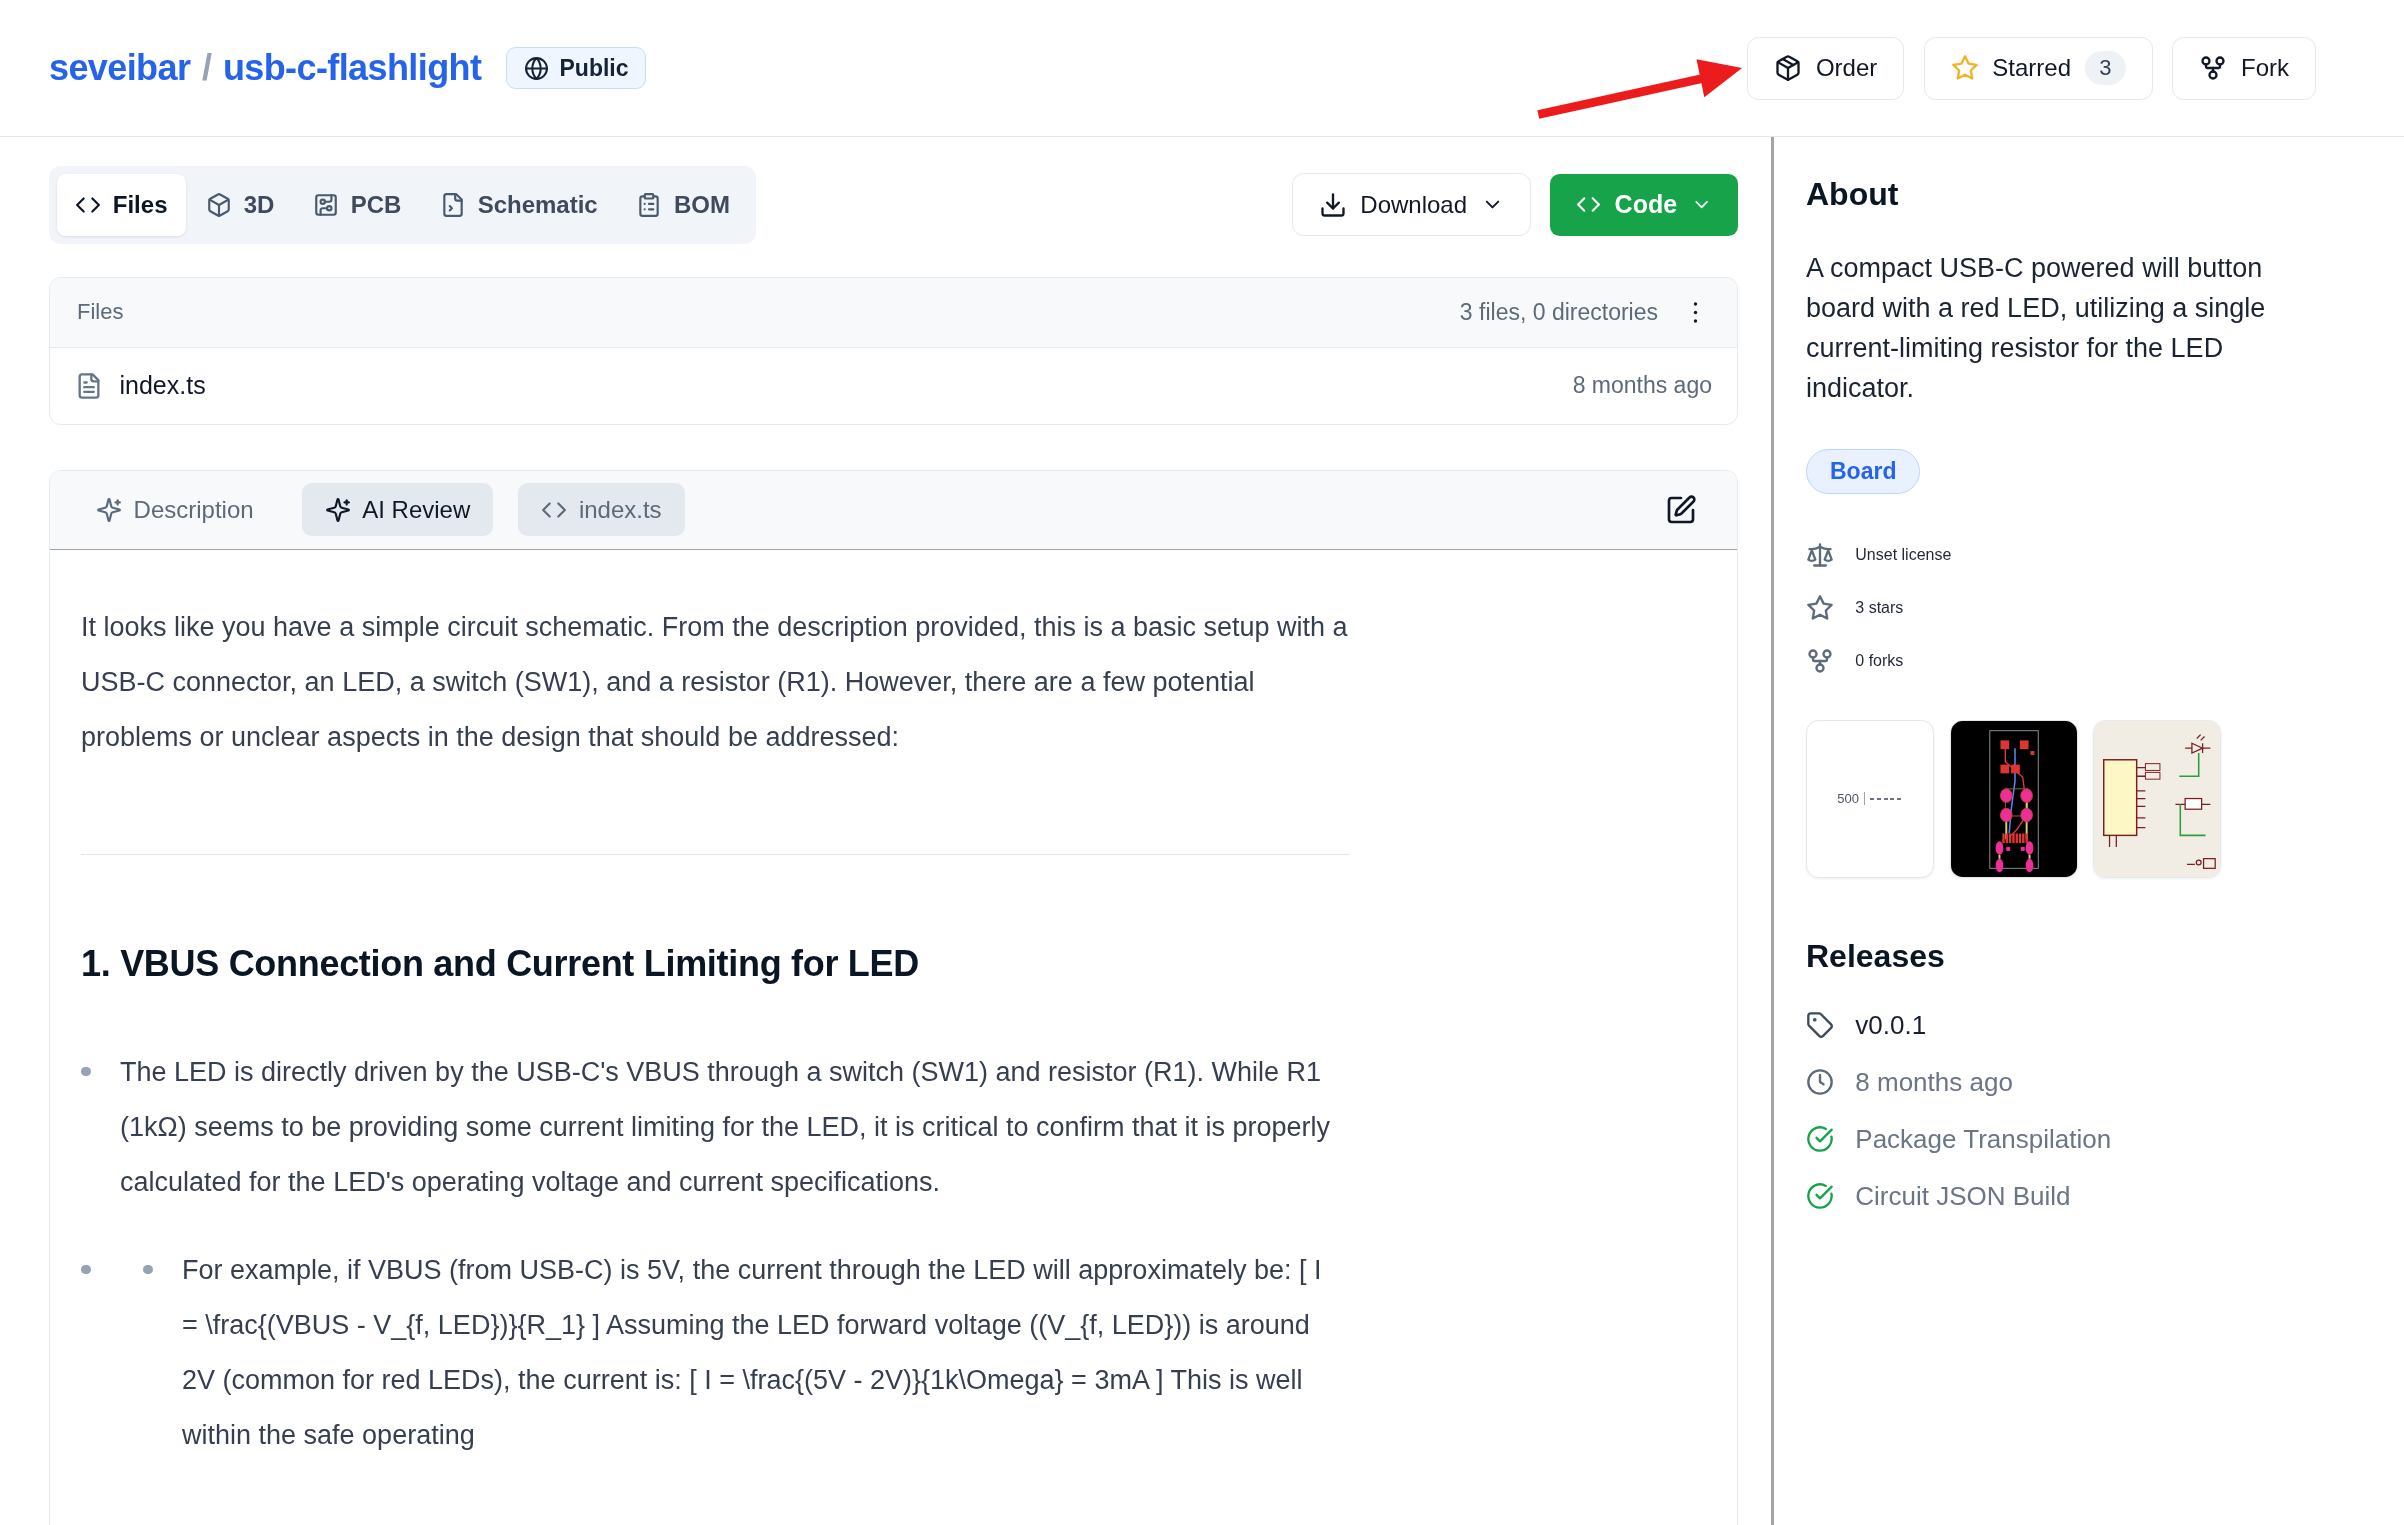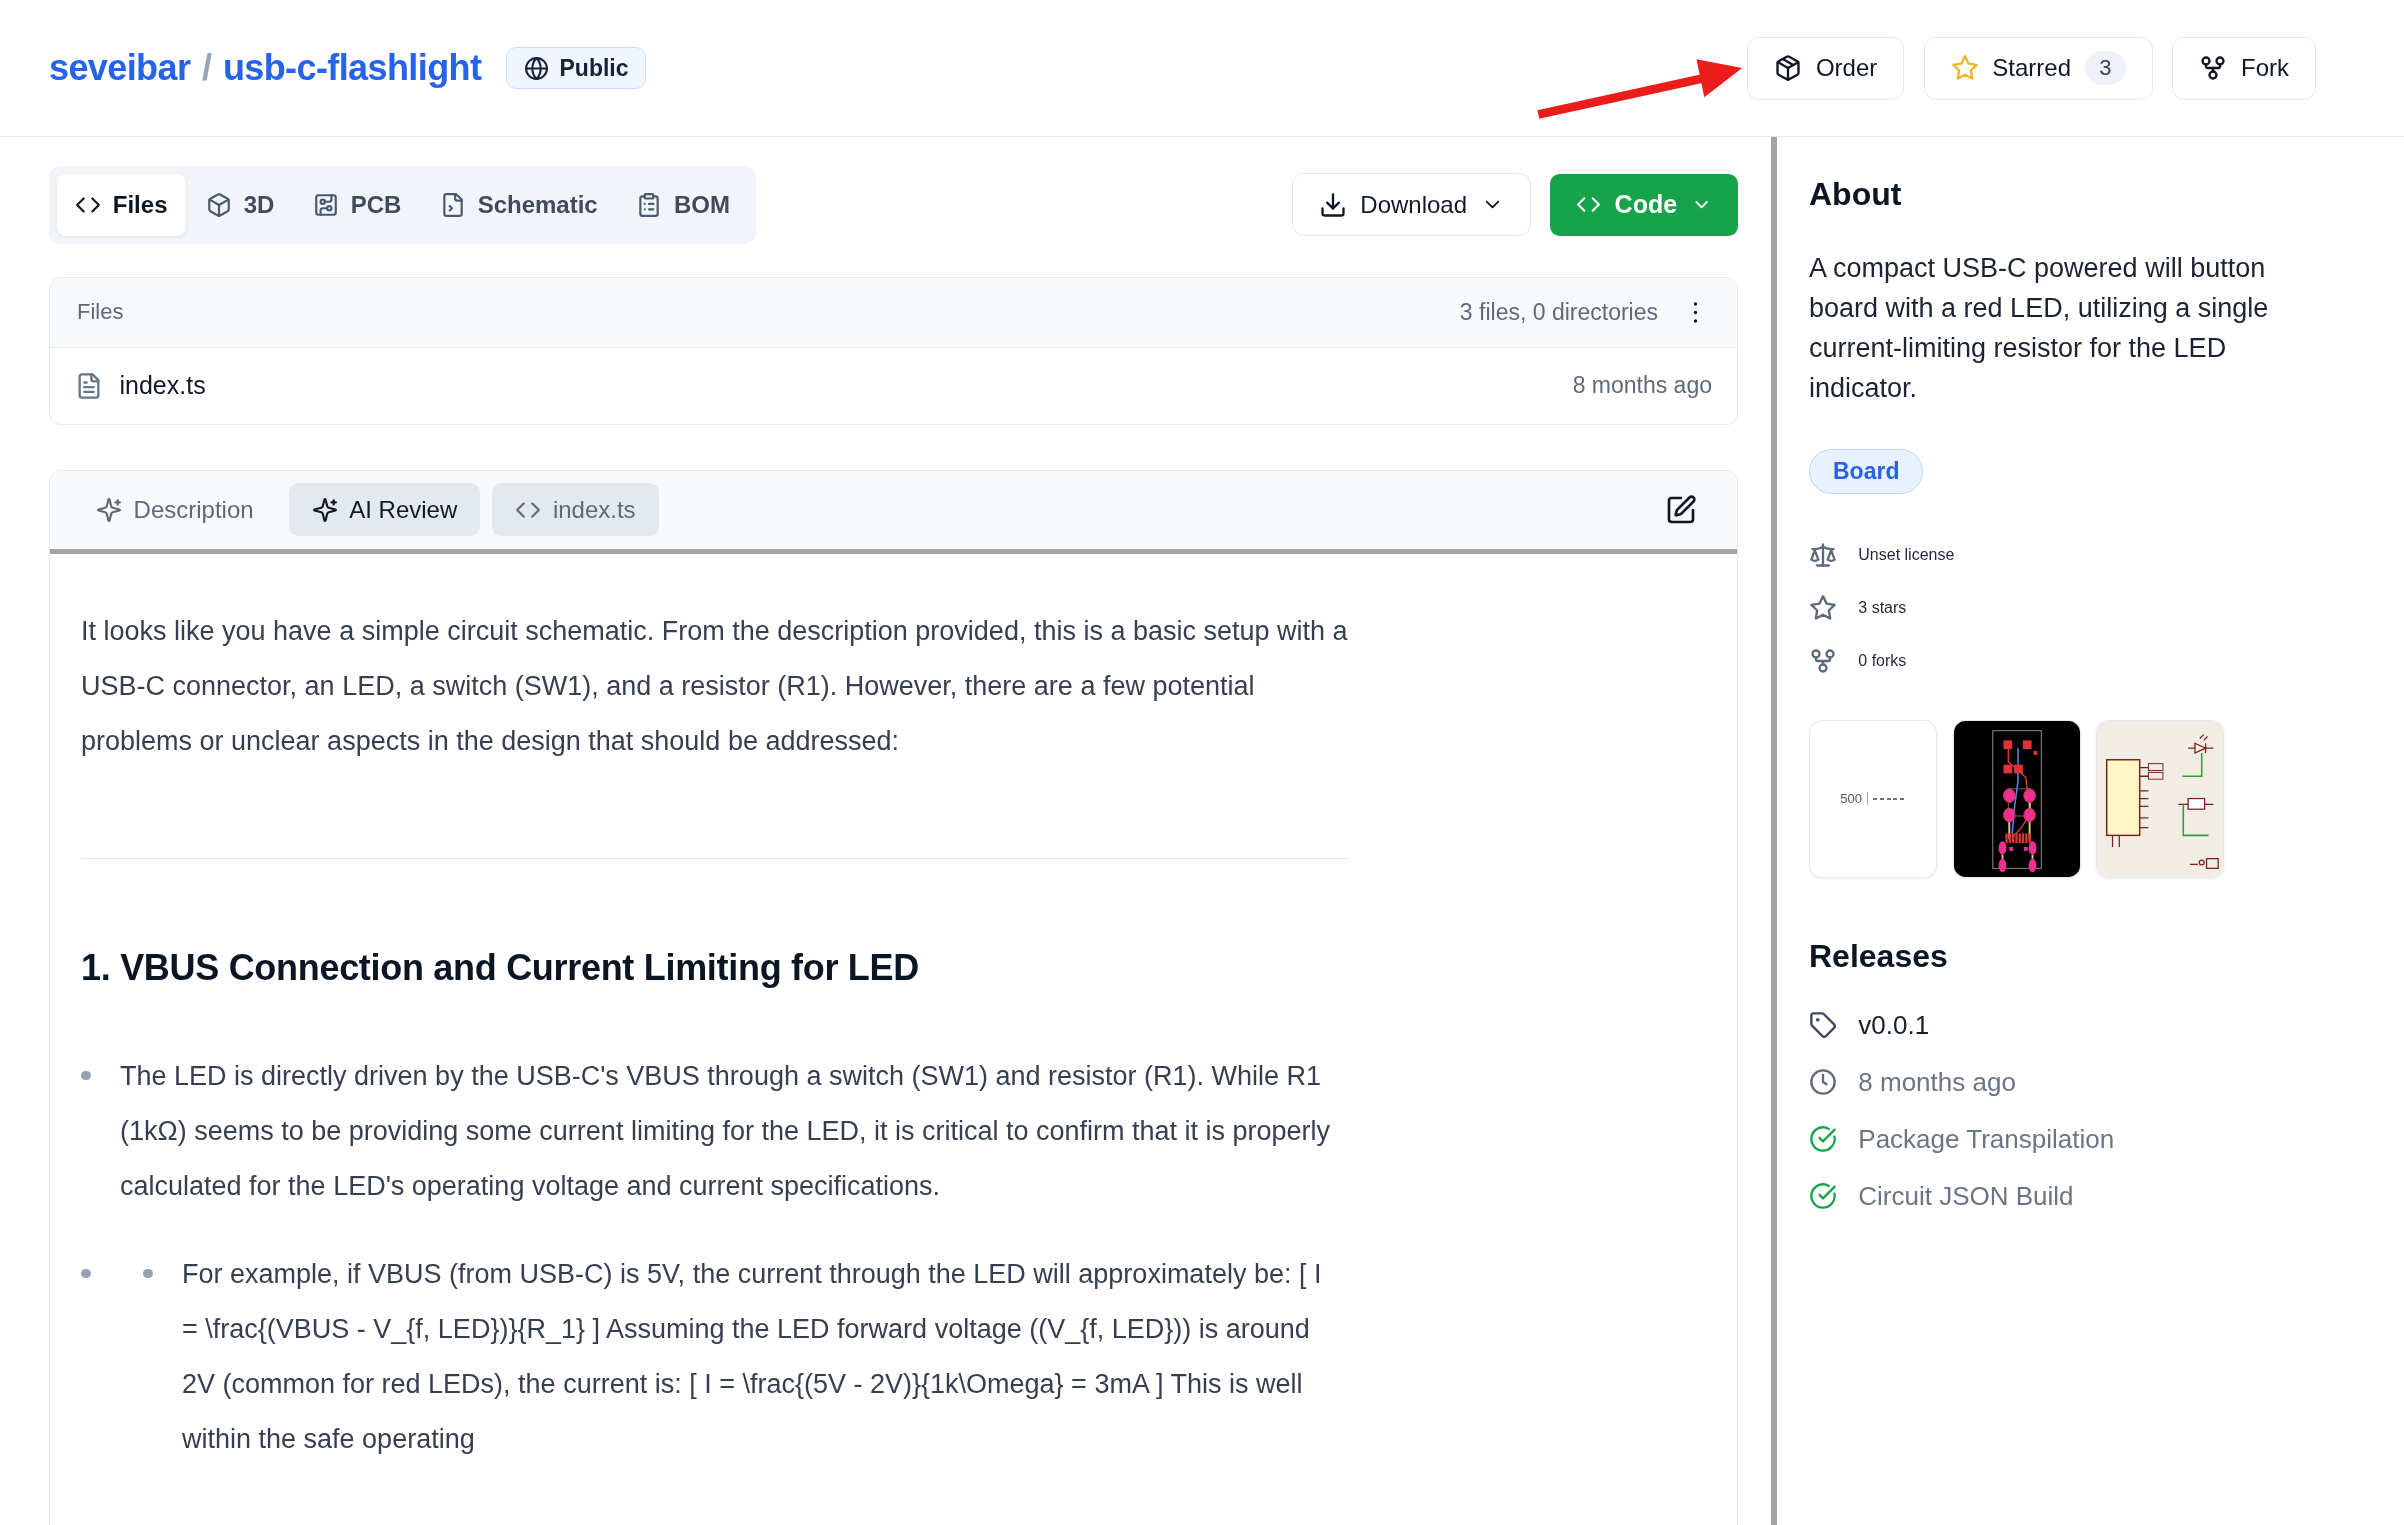--- a/index.html
+++ b/index.html
@@ -28,21 +28,21 @@
          border:1.9px solid #e3e8ef; border-radius:11.6px; padding:0 26px; height:63px;
          font-size:24px; font-weight:500; color:#101828; font-family:inherit; cursor:pointer; }
   .btn svg { width:28px; height:28px; }
   .count { background:#eef1f5; border-radius:969px; padding:3.9px 14.6px; font-size:22px; color:#334155; }
   .star-gold { color:#f0b428; }
   .arrow-svg { position:absolute; left:0; top:0; width:2405px; height:137px; pointer-events:none; }
 
   
   .main { display:flex; align-items:stretch; height:1389px; }
   .left { width:1771px; padding:29px 33px 0 49px; }
-  .side { flex:1; border-left:6px solid #a3a3a3; padding:39px 83px 12px 32px; }
+  .side { flex:1; border-left:3px solid #a3a3a3; padding:39px 83px 12px 32px; }
 
   
   .toolbar { display:flex; justify-content:space-between; align-items:center; }
   .seg { display:inline-flex; background:#f1f5f9; border-radius:11.6px; padding:7.8px; gap:1.9px; }
   .seg-tab { display:flex; align-items:center; gap:11.6px; padding:0 18.4px; height:62px;
              border-radius:8.7px; font-size:24px; font-weight:600; color:#3f4a5c; cursor:pointer; }
   .seg-tab svg { width:26px; height:26px; color:#49596e; }
   .seg-tab.active { background:#fff; color:#0b1624; box-shadow:0 1px 2.9px rgba(15,23,42,.10); }
   .seg-tab.active svg { color:#0b1624; }
   .tb-actions { display:flex; gap:19.4px; align-items:center; }
@@ -59,22 +59,22 @@
   .p-head .lbl { font-size:22px; color:#5c6a7a; }
   .p-head .right { margin-left:auto; display:flex; align-items:center; gap:23px; font-size:23px; color:#5c6a7a; }
   .kebab { width:29px; height:29px; color:#101828; cursor:pointer; }
   .f-row { display:flex; align-items:center; gap:16.5px; height:76px; padding:0 25px; font-size:25px; cursor:pointer; }
   .f-row svg { width:28px; height:28px; color:#64748b; }
   .f-name { color:#101828; font-weight:500; }
   .f-age { margin-left:auto; font-size:23px; color:#5c6a7a; }
 
   
   .viewer { margin-top:45px; min-height:1097px; }
-  .v-head { background:#f7f9fb; border-bottom:5px solid #a3a3a3; display:flex; align-items:center;
-            gap:12px; padding:12.6px 23px; }
+  .v-head { background:#f7f9fb; border-bottom:1px solid #a3a3a3; display:flex; align-items:center;
+            gap:25px; padding:12.6px 23px; }
   .v-tab { display:inline-flex; align-items:center; gap:11.6px; height:53px; padding:0 23px;
            border-radius:9.7px; font-size:24px; color:#5c6a7a; cursor:pointer; }
   .v-tab svg { width:26px; height:26px; }
   .v-tab.pill { background:#e4e9ef; }
   .v-tab.active { color:#0f1826; font-weight:500; }
   .edit { margin-left:auto; margin-right:17.5px; width:32px; height:32px; color:#101828; cursor:pointer; }
 
   .prose { padding:50px 0 0 31px; width:1306px; font-size:27px; line-height:55px; color:#353f4f; }
   .prose p { margin:0; width:1276px; }
   .prose hr { border:none; border-top:1.9px solid #e2e6eb; margin:89px 0 0; width:1269px; }

